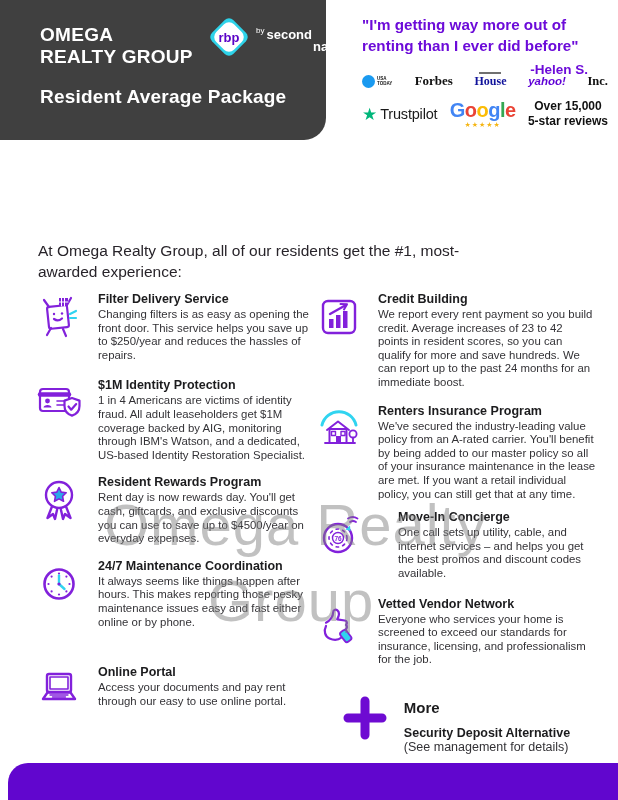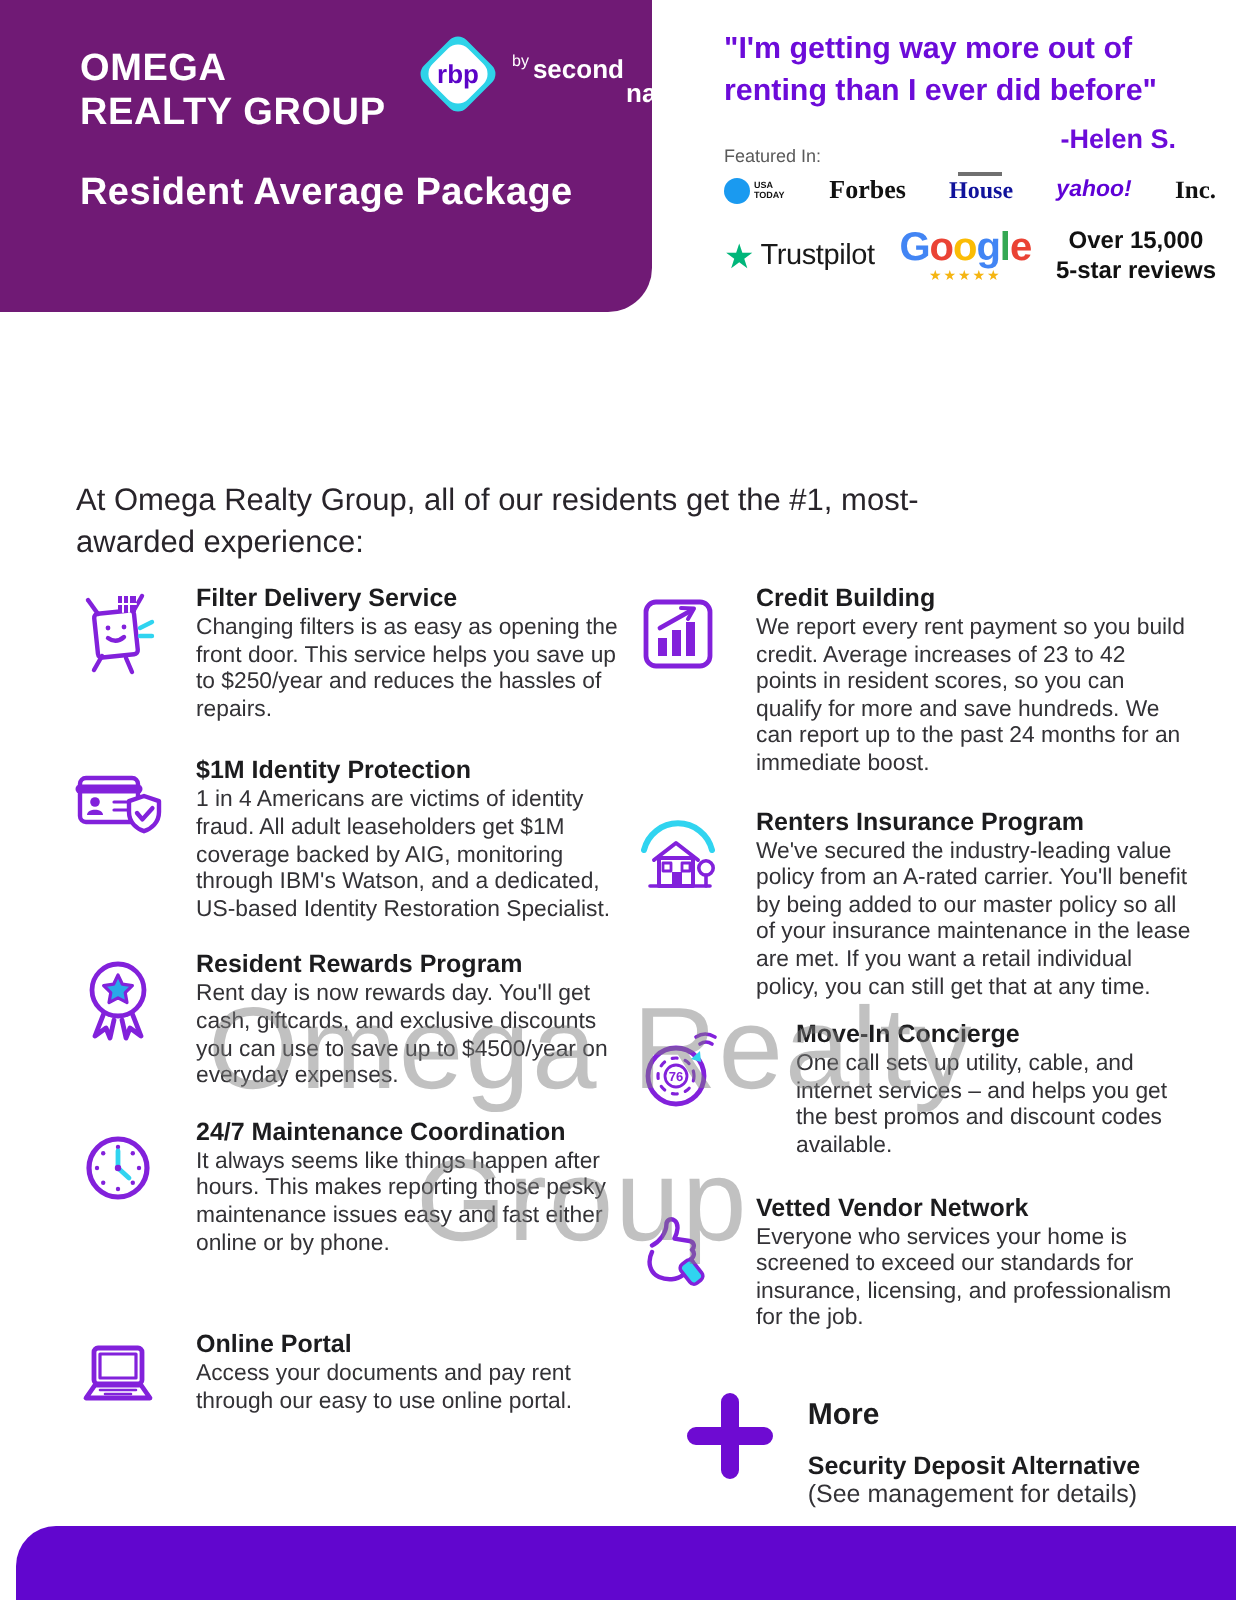--- a/index.html
+++ b/index.html
@@ -5,22 +5,22 @@
   * { margin:0; padding:0; box-sizing:border-box; }
   html,body { background:#e8e8e8; }
   .page {
     position:relative; width:618px; height:800px; background:#ffffff;
     overflow:hidden; font-family:"Liberation Sans", sans-serif;
     margin:0 auto;
   }
 
   
   .header-block {
-    position:absolute; left:0; top:0; width:326px; height:156px;
-    background:#701a75; border-radius:0 0 22px 0; color:#fff;
+    position:absolute; left:0; top:0; width:326px; height:140px;
+    background:#404040; border-radius:0 0 22px 0; color:#fff;
   }
   .brand { position:absolute; left:40px; top:24px; font-size:19px; font-weight:bold; line-height:22px; letter-spacing:0.3px; }
   .rbp-logo { position:absolute; left:200px; top:8px; }
   .second-nature { position:absolute; left:256px; top:24px; font-weight:bold; font-size:13px; line-height:13px; }
   .second-nature .by { font-size:8px; font-weight:normal; vertical-align:6px; margin-right:2px; }
   .second-nature .nature { display:block; margin-left:22px; margin-top:-1px;padding-left:35px; }
   .package-label { position:absolute; left:40px; top:86px; font-size:19px; font-weight:bold; letter-spacing:0.2px; }
 
   
   .testimonial { position:absolute; left:362px; top:14px; width:232px; color:#6c0bd9; font-weight:bold; font-size:15.2px; line-height:21px; }
@@ -112,21 +112,20 @@
     <div class="package-label">Resident Average Package</div>
   </div>
 
   <div class="testimonial">
     <div>"I'm getting way more out of</div>
     <div>renting than I ever did before"</div>
     <div class="attribution">-Helen S.</div>
   </div>
 
   <div class="featured">
-    <div class="featured-label">Featured In:</div>
     <div class="logo-row">
       <span class="usatoday">
         <span class="dot"></span>
         <span class="ut-text">USA TODAY</span>
       </span>
       <span class="forbes">Forbes</span>
       <span class="house">House</span>
       <span class="yahoo">yahoo!</span>
       <span class="inc">Inc.</span>
     </div>

